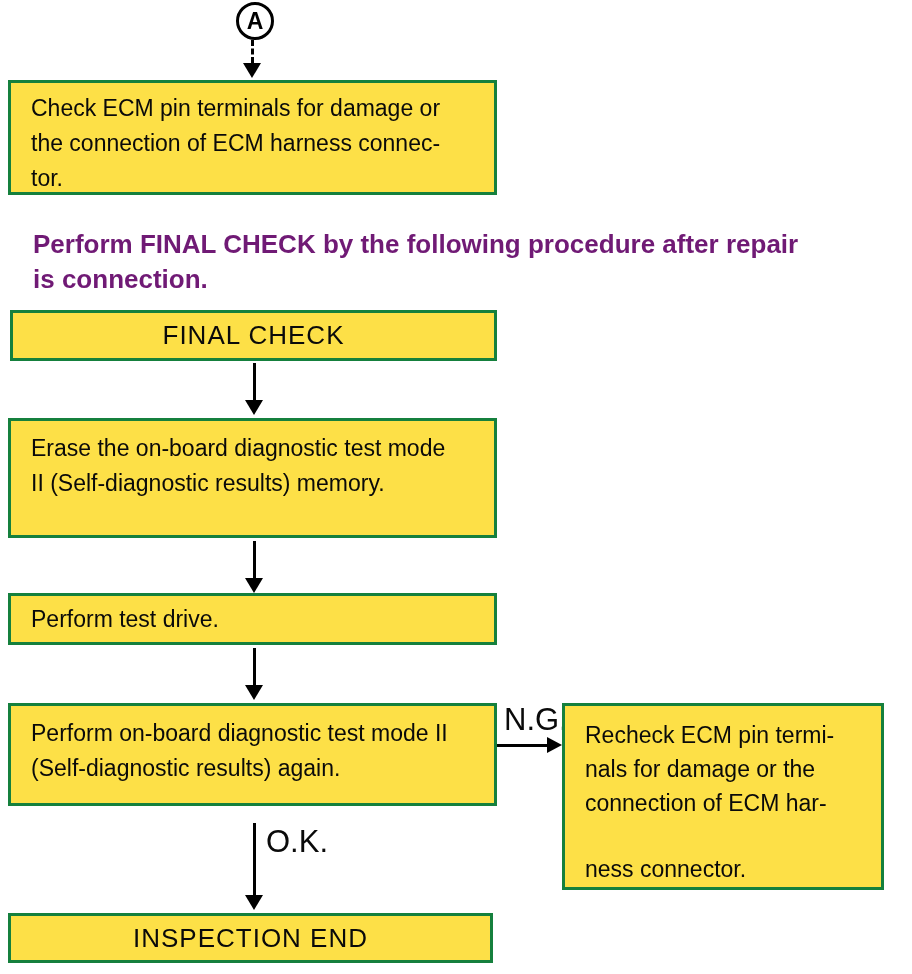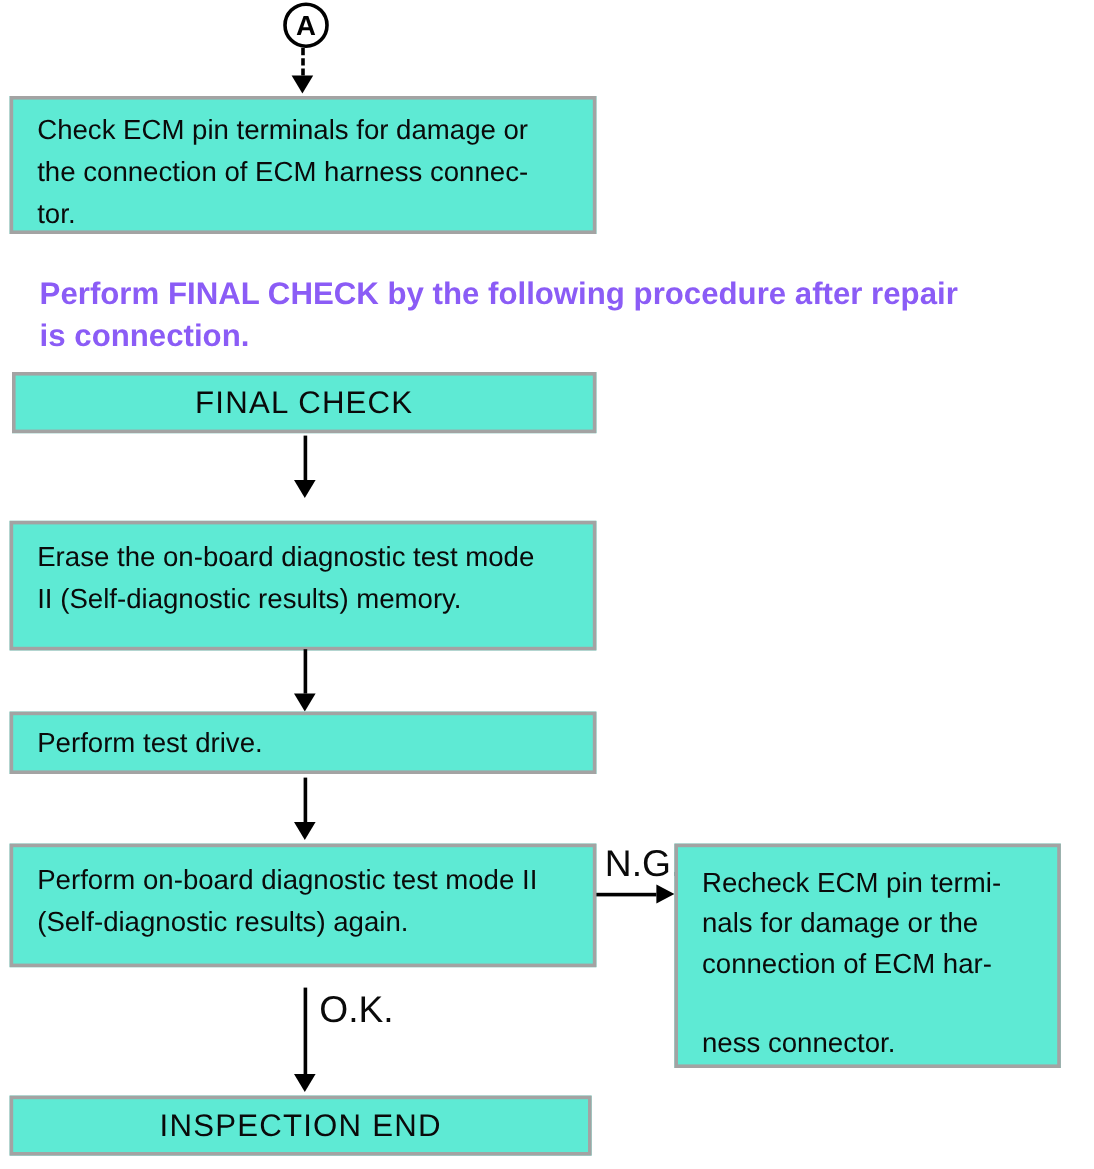--- a/index.html
+++ b/index.html
@@ -11,22 +11,22 @@
     position: relative;
     width: 912px;
     height: 974px;
     background: #ffffff;
     font-family: "Liberation Sans", "DejaVu Sans", sans-serif;
     color: #000000;
     overflow: hidden;
   }
   .box {
     position: absolute;
-    border: 3px solid #a3a3a3;
-    background: #5eead4;
+    border: 3px solid #15803d;
+    background: #fde047;
     box-sizing: border-box;
   }
   .box .txt {
     font-size: 23px;
     line-height: 35px;
     white-space: nowrap;
     color: #0a0a0a;
   }
   .box.padded {
     padding: 8px 10px 0 20px;
@@ -53,21 +53,21 @@
     font-weight: bold;
     font-size: 23px;
     background: #ffffff;
   }
   .heading {
     position: absolute;
     font-weight: bold;
     font-size: 26px;
     line-height: 35px;
     white-space: nowrap;
-    color: #8b5cf6;
+    color: #701a75;
   }
   
   .varrow {
     position: absolute;
     width: 0;
     border-left: 3px solid #000000;
   }
   .varrow.dashed {
     border-left-style: dashed;
   }
@@ -127,21 +127,21 @@
     <div>Perform FINAL CHECK by the following procedure after repair</div>
     <div>is connection.</div>
   </div>
 
   <div class="box center" style="left:10px; top:310px; width:487px; height:51px;">
     <span class="txt">FINAL CHECK</span>
   </div>
 
   <div class="varrow" style="left:253px; top:363px; height:37px;"></div>
 
-  <div class="box padded" style="left:8px; top:418px; width:489px; height:108px; padding-top:10px;margin-top:16px;">
+  <div class="box padded" style="left:8px; top:418px; width:489px; height:120px; padding-top:10px;">
     <div class="txt">Erase the on-board diagnostic test mode</div>
     <div class="txt">II (Self-diagnostic results) memory.</div>
   </div>
 
   <div class="varrow" style="left:253px; top:541px; height:37px;"></div>
 
   <div class="box padded" style="left:8px; top:593px; width:489px; height:52px; padding-top:6px;">
     <div class="txt">Perform test drive.</div>
   </div>
 

